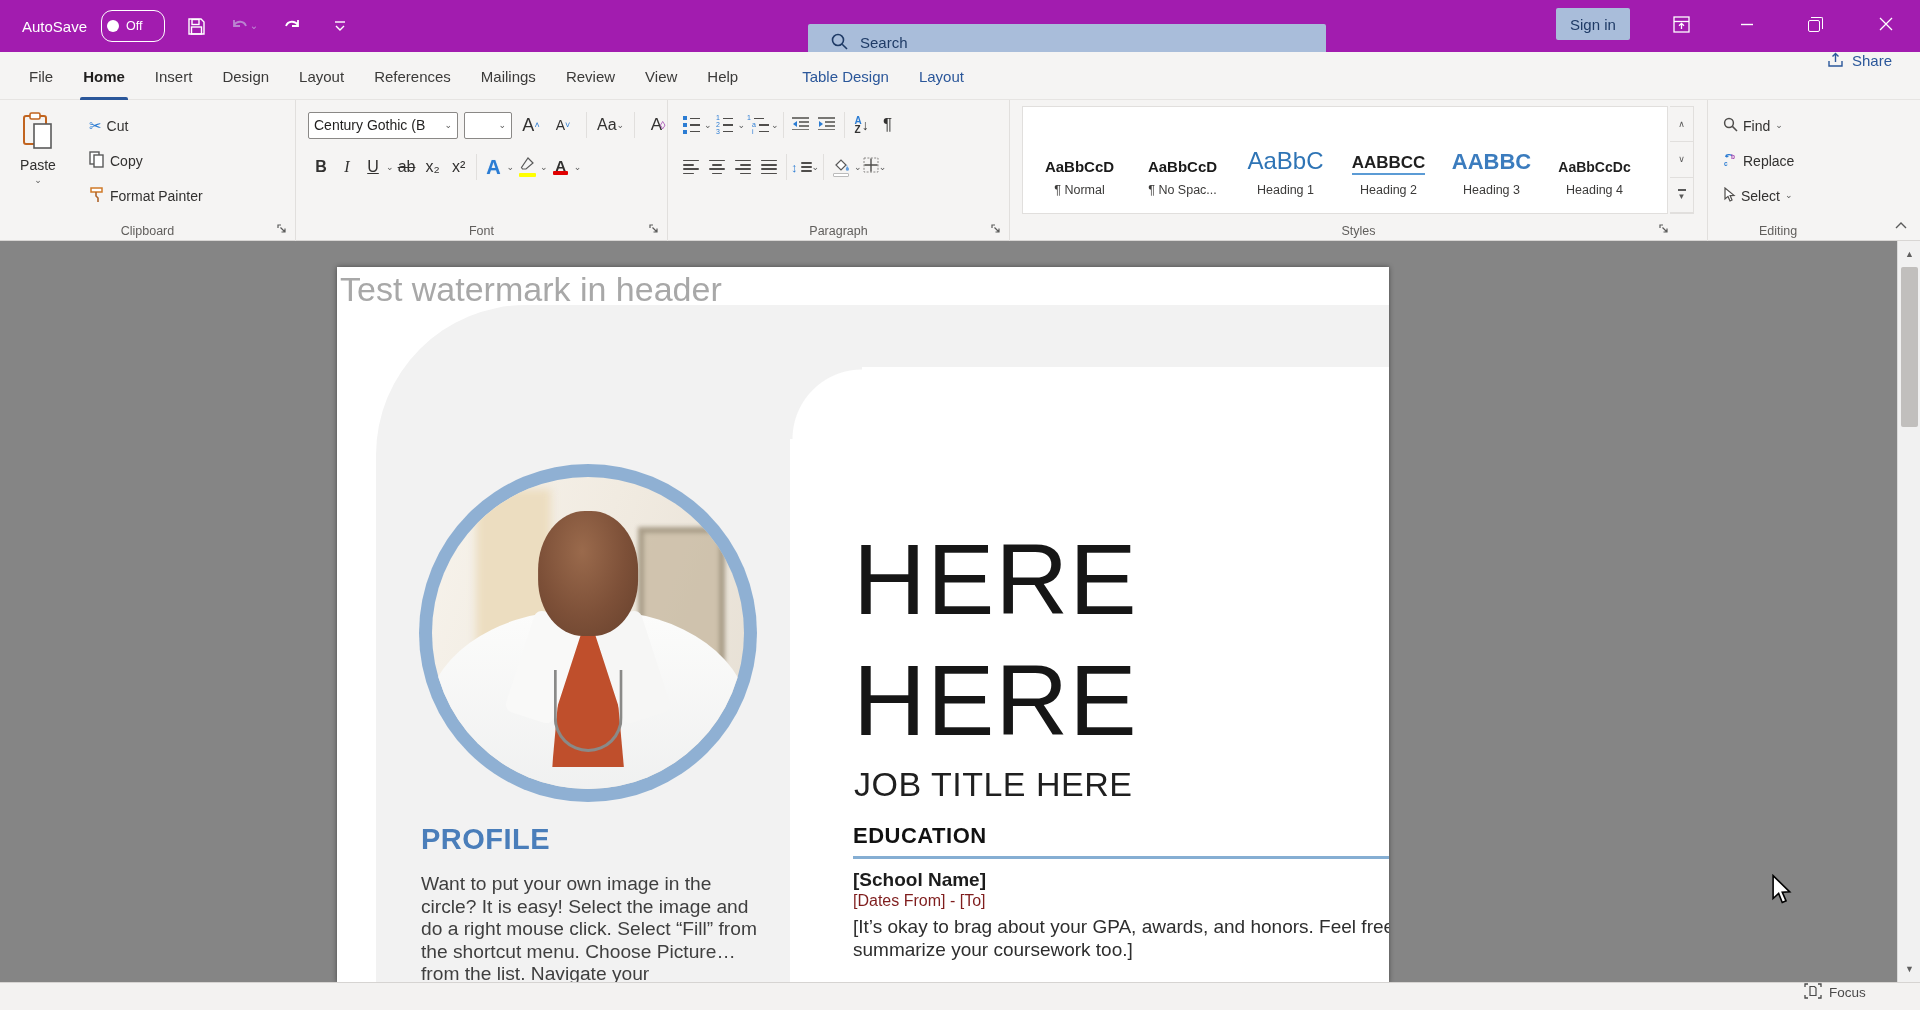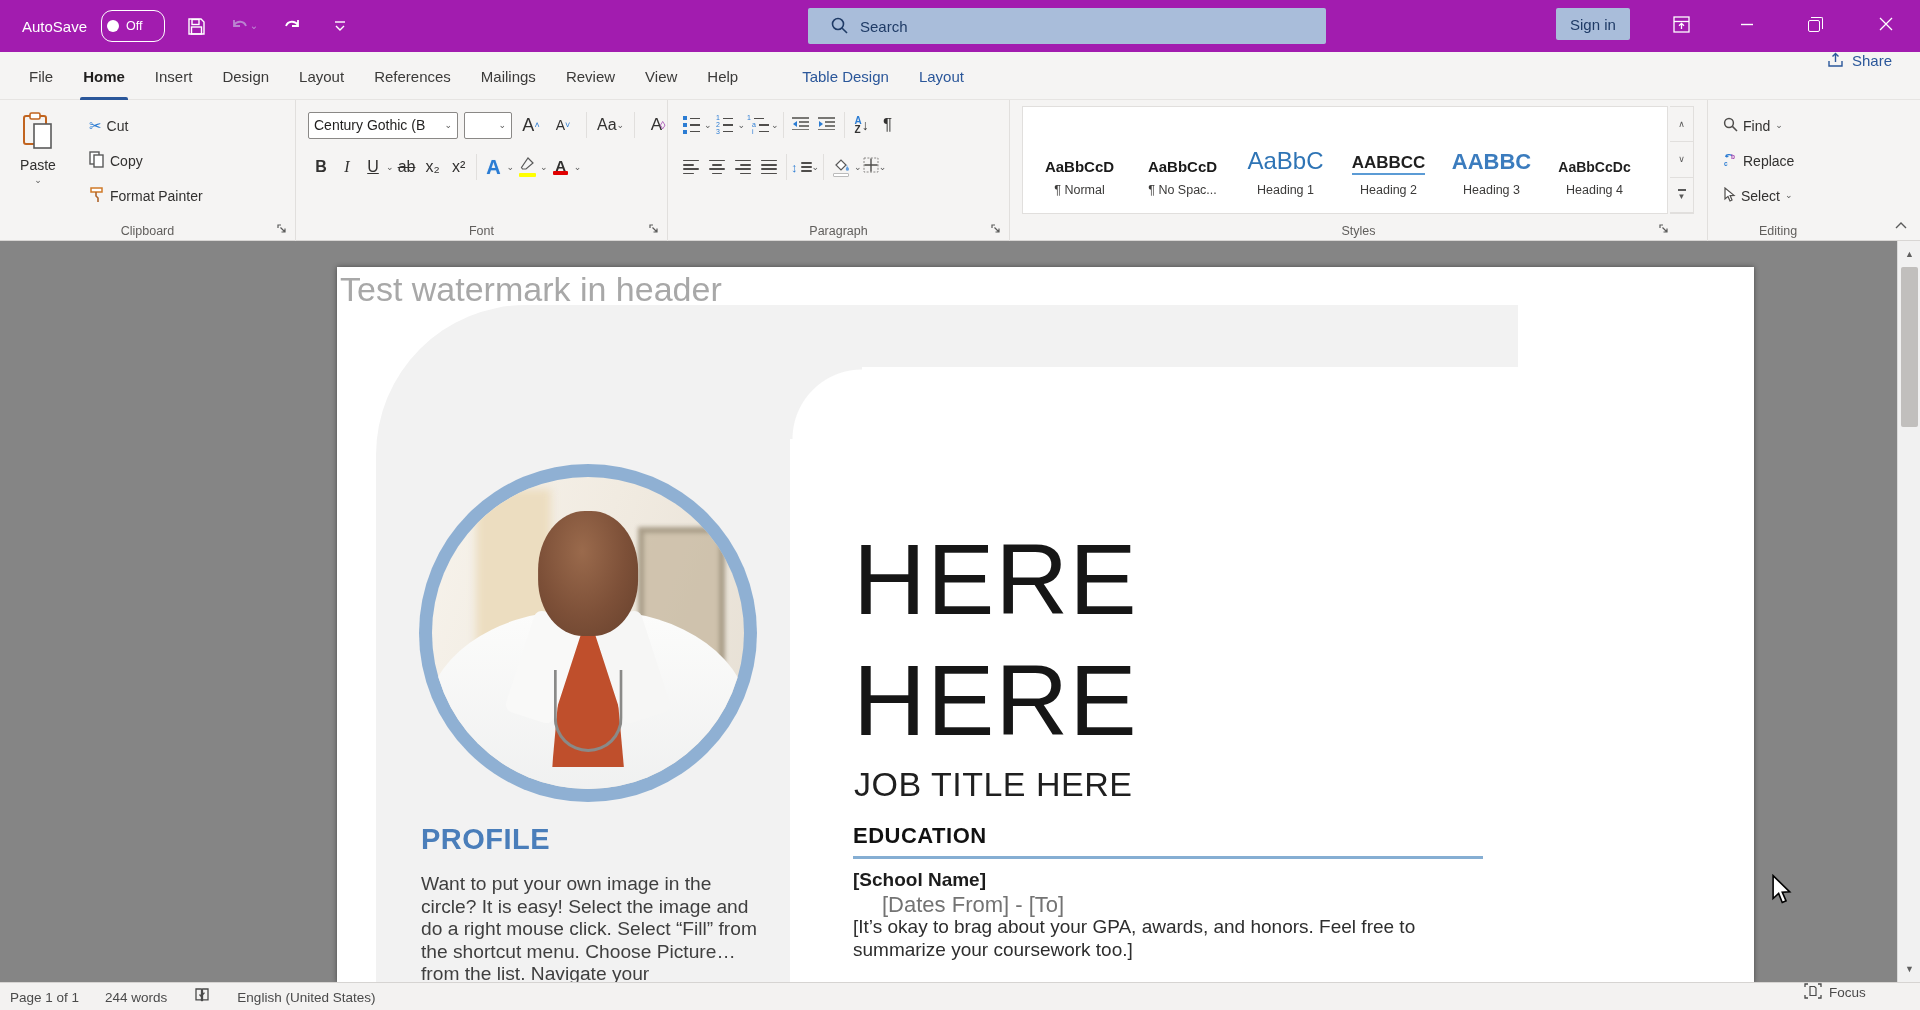--- a/index.html
+++ b/index.html
@@ -12,21 +12,21 @@
   .tb-left { position:absolute; left:22px; top:0; height:52px; display:flex; align-items:center; gap:14px; }
   .autosave-label { font-size:15px; color:#fff; }
   .toggle { width:64px; height:32px; border:1.6px solid #fff; border-radius:11px; display:flex; align-items:center; gap:7px; padding:0 5px; cursor:default; }
   .toggle .knob { width:12px; height:12px; background:#fff; border-radius:50%; }
   .toggle .state { font-size:12.5px; color:#fff; }
   .qat-btn { width:34px; height:34px; display:flex; align-items:center; justify-content:center; border-radius:2px; }
   .qat-btn svg { display:block; }
   .dim { opacity:.55; }
   .chev-sm { font-size:10px; line-height:1; color:#d7e1f2; }
   .tb-title { position:absolute; left:415px; top:0; height:52px; display:flex; align-items:center; gap:7px; font-size:15px; color:#eef2fa; white-space:nowrap; }
-  .tb-search { position:absolute; left:808px; top:8px; width:518px; height:36px; background:#a9bdda; border-radius:2px; display:flex; align-items:center; padding-left:52px; gap:12px; }
+  .tb-search { position:absolute; left:808px; top:24px; width:518px; height:36px; background:#a9bdda; border-radius:2px; display:flex; align-items:center; padding-left:52px; gap:12px; }
   .tb-search input { border:none; outline:none; background:transparent; font-size:15px; color:#1f3b66; width:380px; font-family:"Liberation Sans",sans-serif; }
   .tb-search input::placeholder { color:#1f3b66; opacity:1; }
   .signin { position:absolute; left:1556px; top:8px; height:32px; padding:0 14px; background:#a9bdda; color:#1f3b66; font-size:15px; display:flex; align-items:center; border-radius:2px; }
   .winbtn { position:absolute; top:0; width:50px; height:52px; display:flex; align-items:center; justify-content:center; color:#fff; }
   .restore-ico { width:12px; height:12px; border:1.3px solid #fff; border-radius:2px; position:relative; }
   .restore-ico::before { content:""; position:absolute; left:2px; top:-4px; width:11px; height:11px; border-top:1.3px solid #fff; border-right:1.3px solid #fff; border-radius:0 2px 0 0; }
 
   
   #tabsrow { position:absolute; left:0; top:52px; width:1920px; height:48px; background:#f5f4f3; border-bottom:1px solid #e6e4e2; }
   .tabs { position:absolute; left:14px; top:0; height:48px; display:flex; align-items:stretch; }
@@ -90,21 +90,21 @@
   .more-ico s { display:block; width:8px; height:1.5px; background:#5a5a5a; }
 
   
   #g-edit { width:140px; border-right:none; }
   .editcol { position:absolute; left:10px; top:8px; display:flex; flex-direction:column; }
   .editcol .rbtn { height:35px; }
   #collapse-rib { position:absolute; right:8px; bottom:6px; width:22px; height:18px; display:flex; align-items:center; justify-content:center; }
 
   
   #docarea { position:absolute; left:0; top:241px; width:1920px; height:741px; background:#858585; overflow:hidden; }
-  #page { position:absolute; left:337px; top:26px; width:1417px; height:716px; background:#fff; box-shadow:0 0 5px rgba(0,0,0,.45); overflow:hidden;text-decoration:underline; }
+  #page { position:absolute; left:337px; top:26px; width:1052px; height:716px; background:#fff; box-shadow:0 0 5px rgba(0,0,0,.45); overflow:hidden;text-decoration:underline; }
   .watermark { position:absolute; left:3px; top:3px; font-size:34px; color:#a8a8a8; letter-spacing:0; }
   .rail { position:absolute; left:39px; top:38px; width:414px; height:678px; background:#f2f2f2; border-top-left-radius:150px; }
   .band { position:absolute; left:450px; top:38px; width:731px; height:62px; background:#f2f2f2; }
   .fillet { position:absolute; left:453px; top:100px; width:72px; height:72px; background:radial-gradient(circle at 100% 100%, rgba(255,255,255,0) 69px, #f2f2f2 70px); }
 
   .photo { position:absolute; left:82px; top:197px; width:338px; height:338px; border-radius:50%; background:#8fb0d3; }
   .photo-inner { position:absolute; inset:13px; border-radius:50%; overflow:hidden; background:linear-gradient(110deg,#f7f3ec 0%,#f1ebe1 45%,#e6dfd4 100%); }
   .ph-poster { position:absolute; left:14%; top:4%; width:24%; height:58%; background:#ecddc0; filter:blur(4px); }
   .ph-frame { position:absolute; right:6%; top:16%; width:28%; height:44%; background:#c3b49a; border:6px solid #8d7f66; filter:blur(2px); opacity:.7; }
   .ph-coat { position:absolute; left:50%; top:43%; width:104%; height:76%; transform:translateX(-50%); background:linear-gradient(180deg,#fcfcfb,#eceded); border-radius:46% 46% 0 0; }
@@ -116,21 +116,21 @@
   .ph-neck { position:absolute; left:50%; top:44%; width:13%; height:10%; transform:translateX(-50%); background:#7d5038; }
 
   .profile-h { position:absolute; left:84px; top:556px; font-size:29px; font-weight:700; color:#4a7eba; letter-spacing:.5px; }
   .profile-body { position:absolute; left:84px; top:606px; width:348px; font-size:19.2px; line-height:22.6px; color:#3f3f3f; }
 
   .name-block { position:absolute; left:516px; top:252px; font-size:101px; line-height:121px; font-weight:300; color:#161616; letter-spacing:1px; }
   .job-title { position:absolute; left:517px; top:498px; font-size:34px; font-weight:300; color:#1f1f1f; letter-spacing:.5px; }
   .edu-h { position:absolute; left:516px; top:556px; font-size:22px; font-weight:700; color:#111; letter-spacing:.5px; }
   .edu-rule { position:absolute; left:516px; top:589px; width:630px; height:3px; background:#85aed3; }
   .edu-school { position:absolute; left:516px; top:602px; font-size:19px; font-weight:700; color:#1c1c1c; }
-  .edu-dates { position:absolute; left:516px; top:625px; font-size:22px; color:#737373;margin-left:29px; }
+  .edu-dates { position:absolute; left:516px; top:625px; font-size:16px; color:#7f1d1d; }
   .edu-body { position:absolute; left:516px; top:648px; width:625px; font-size:19px; line-height:23px; color:#2e2e2e; }
 
   
   #vscroll { position:absolute; right:0; top:0; width:23px; height:741px; background:#f1f1f1; border-left:1px solid #dadada; }
   #vscroll .arrow { position:absolute; left:0; width:23px; height:22px; display:flex; align-items:center; justify-content:center; font-size:9px; color:#5f5f5f; }
   #vthumb { position:absolute; left:3px; top:26px; width:17px; height:160px; background:#c1bfbd; border-radius:2px; }
 
   #cursor { position:absolute; left:1768px; top:874px; }
 
   
@@ -643,38 +643,20 @@
       <div id="vthumb"></div>
       <span class="arrow" style="bottom:2px;">▼</span>
     </div>
   </div>
 
   <svg id="cursor" width="26" height="30" viewBox="0 0 13 19">
     <path d="M1.5 1 L1.5 15.5 L5 12.3 L7.3 18 L9.7 17 L7.3 11.5 L12 11.3 Z" fill="#fff" stroke="#000" stroke-width="1"></path>
   </svg>
 
   <div id="statusbar">
-    <div class="sb-left">
-      <span class="sb-item">
-          <span>Page 1 of 1</span>
-        </span>
-      <span class="sb-item">
-          <span>244 words</span>
-        </span>
-      <span class="sb-item">
-        <span><svg width="18" height="17" viewBox="0 0 18 17">
-              <path d="M3 2 h5 a1.5 1.5 0 0 1 1.5 1.5 V14 a2 2 0 0 0 -2-1.2 H3 Z" fill="none" stroke="#4a4a4a" stroke-width="1.3"></path>
-              <path d="M15 2 h-5 a1.5 1.5 0 0 0 -1.5 1.5 V14 a2 2 0 0 1 2-1.2 H15 Z" fill="none" stroke="#4a4a4a" stroke-width="1.3"></path>
-              <path d="M6.5 7.5 l1.6 1.8 L11.5 5.6" fill="none" stroke="#4a4a4a" stroke-width="1.4"></path>
-            </svg></span>
-      </span>
-      <span class="sb-item">
-          <span>English (United States)</span>
-        </span>
-    </div>
     <div class="sb-right">
       <span class="sb-item">
         <span><svg width="18" height="16" viewBox="0 0 18 16">
               <path d="M1 4 V1 H4 M14 1 h3 v3 M17 12 v3 h-3 M4 15 H1 v-3" fill="none" stroke="#4a4a4a" stroke-width="1.3"></path>
               <path d="M6 3.5 h4.5 l1.5 1.5 v7.5 H6 Z" fill="none" stroke="#4a4a4a" stroke-width="1.2"></path>
             </svg></span>
         <span>Focus</span>
       </span>
       <span class="viewbtn">
         <span><svg width="20" height="16" viewBox="0 0 20 16">

